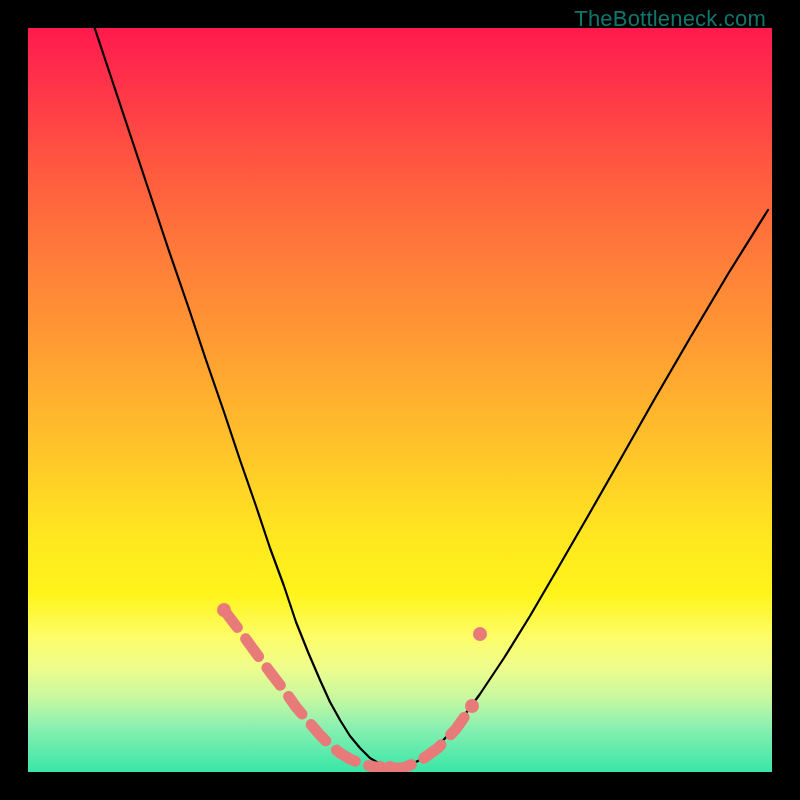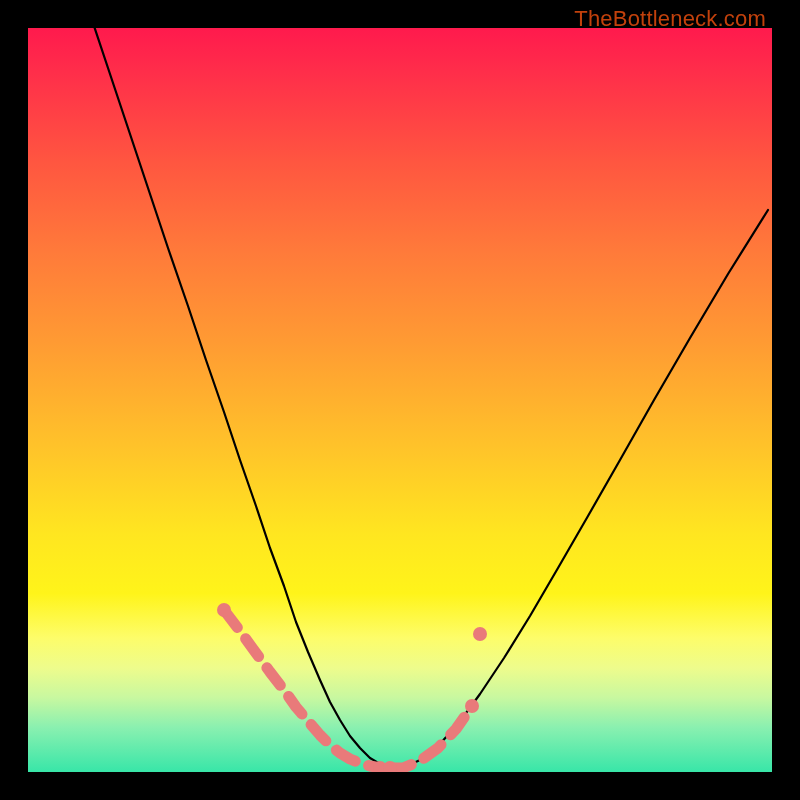--- a/index.html
+++ b/index.html
@@ -45,21 +45,21 @@
       #eefc8c 86%,
       #c8f8a0 90%,
       #8af0b0 94%,
       #38e6a8 100%
     );
   }
   .watermark {
     position: absolute;
     top: 6px;
     right: 34px;
-    color: #c2410c;
+    color: #0f766e;
     font-size: 22px;
     font-weight: 500;
     letter-spacing: 0.2px;
     user-select: none;
   }
   svg {
     position: absolute;
     left: 0;
     top: 0;
   }

